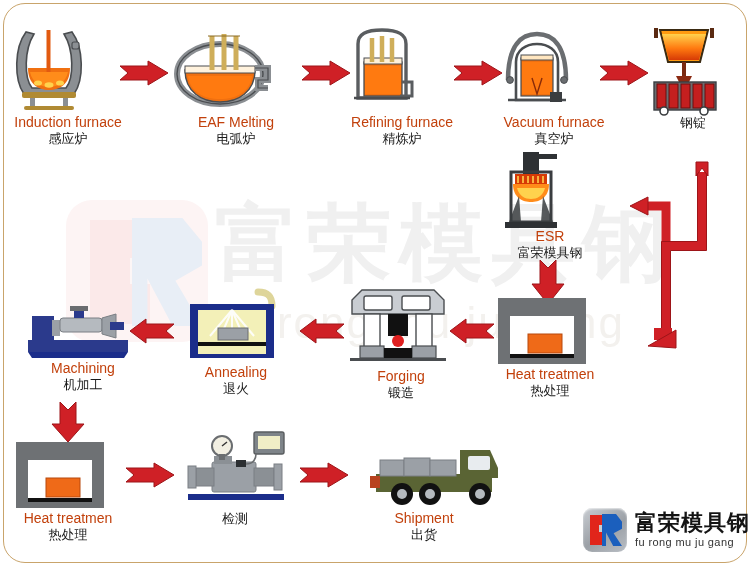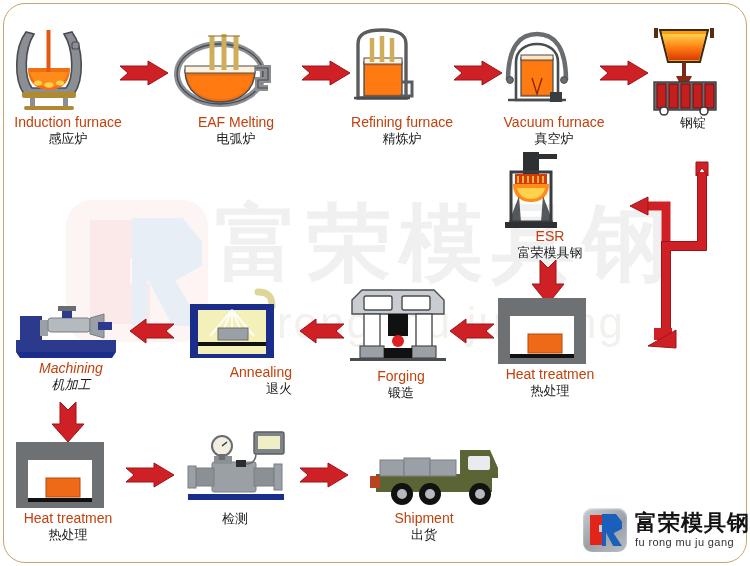--- a/index.html
+++ b/index.html
@@ -298,21 +298,21 @@
     <div class="lbl-en">Forging</div>
     <div class="lbl-cn">锻造</div>
   </div>
 
   <div class="arrow" style="left:298px;top:316px;">
     <svg width="48" height="30" viewBox="0 0 48 30">
       <path d="M46 8 L38 15 L46 22 L18 22 L18 27 L2 15 L18 3 L18 8 Z" fill="#cf2026" stroke="#9d1418" stroke-width="1"></path>
     </svg>
   </div>
 
-  <div class="node" style="left:180px;top:288px;width:112px;text-align:right;">
+  <div class="node" style="left:180px;top:288px;width:112px;">
     <div class="art">
       <svg width="106" height="76" viewBox="0 0 106 76">
         <path d="M78 4 C90 4 92 10 92 18" fill="none" stroke="#ded59a" stroke-width="7" stroke-linecap="round"></path>
         <rect x="10" y="16" width="84" height="54" fill="#1b2d8a"></rect>
         <rect x="18" y="22" width="68" height="34" fill="#f3f0b8"></rect>
         <g stroke="#ffffff" stroke-width="2" opacity=".9">
           <line x1="52" y1="22" x2="30" y2="48"></line>
             <line x1="52" y1="22" x2="40" y2="50"></line>
           <line x1="52" y1="22" x2="52" y2="50"></line>
             <line x1="52" y1="22" x2="64" y2="50"></line>
@@ -326,21 +326,21 @@
     <div class="lbl-en">Annealing</div>
     <div class="lbl-cn">退火</div>
   </div>
 
   <div class="arrow" style="left:128px;top:316px;">
     <svg width="48" height="30" viewBox="0 0 48 30">
       <path d="M46 8 L38 15 L46 22 L18 22 L18 27 L2 15 L18 3 L18 8 Z" fill="#cf2026" stroke="#9d1418" stroke-width="1"></path>
     </svg>
   </div>
 
-  <div class="node" style="left:12px;top:296px;width:118px;font-style:italic;">
+  <div class="node" style="left:24px;top:296px;width:118px;">
     <div class="art">
       <svg width="110" height="64" viewBox="0 0 110 64">
         <rect x="8" y="20" width="22" height="26" fill="#2b3a8c"></rect>
         <rect x="28" y="24" width="8" height="16" fill="#9ba0a6"></rect>
         <rect x="36" y="22" width="42" height="14" rx="3" fill="#b5babf" stroke="#7a7f84" stroke-width="1"></rect>
         <rect x="50" y="14" width="10" height="8" fill="#2b3a8c"></rect>
         <rect x="46" y="10" width="18" height="5" fill="#6a6d70"></rect>
         <path d="M78 22 L92 18 L92 42 L78 38 Z" fill="#9ba0a6" stroke="#7a7f84" stroke-width="1"></path>
         <rect x="86" y="26" width="14" height="8" fill="#2b3a8c"></rect>
         <rect x="4" y="44" width="100" height="12" fill="#2b3a8c"></rect>

